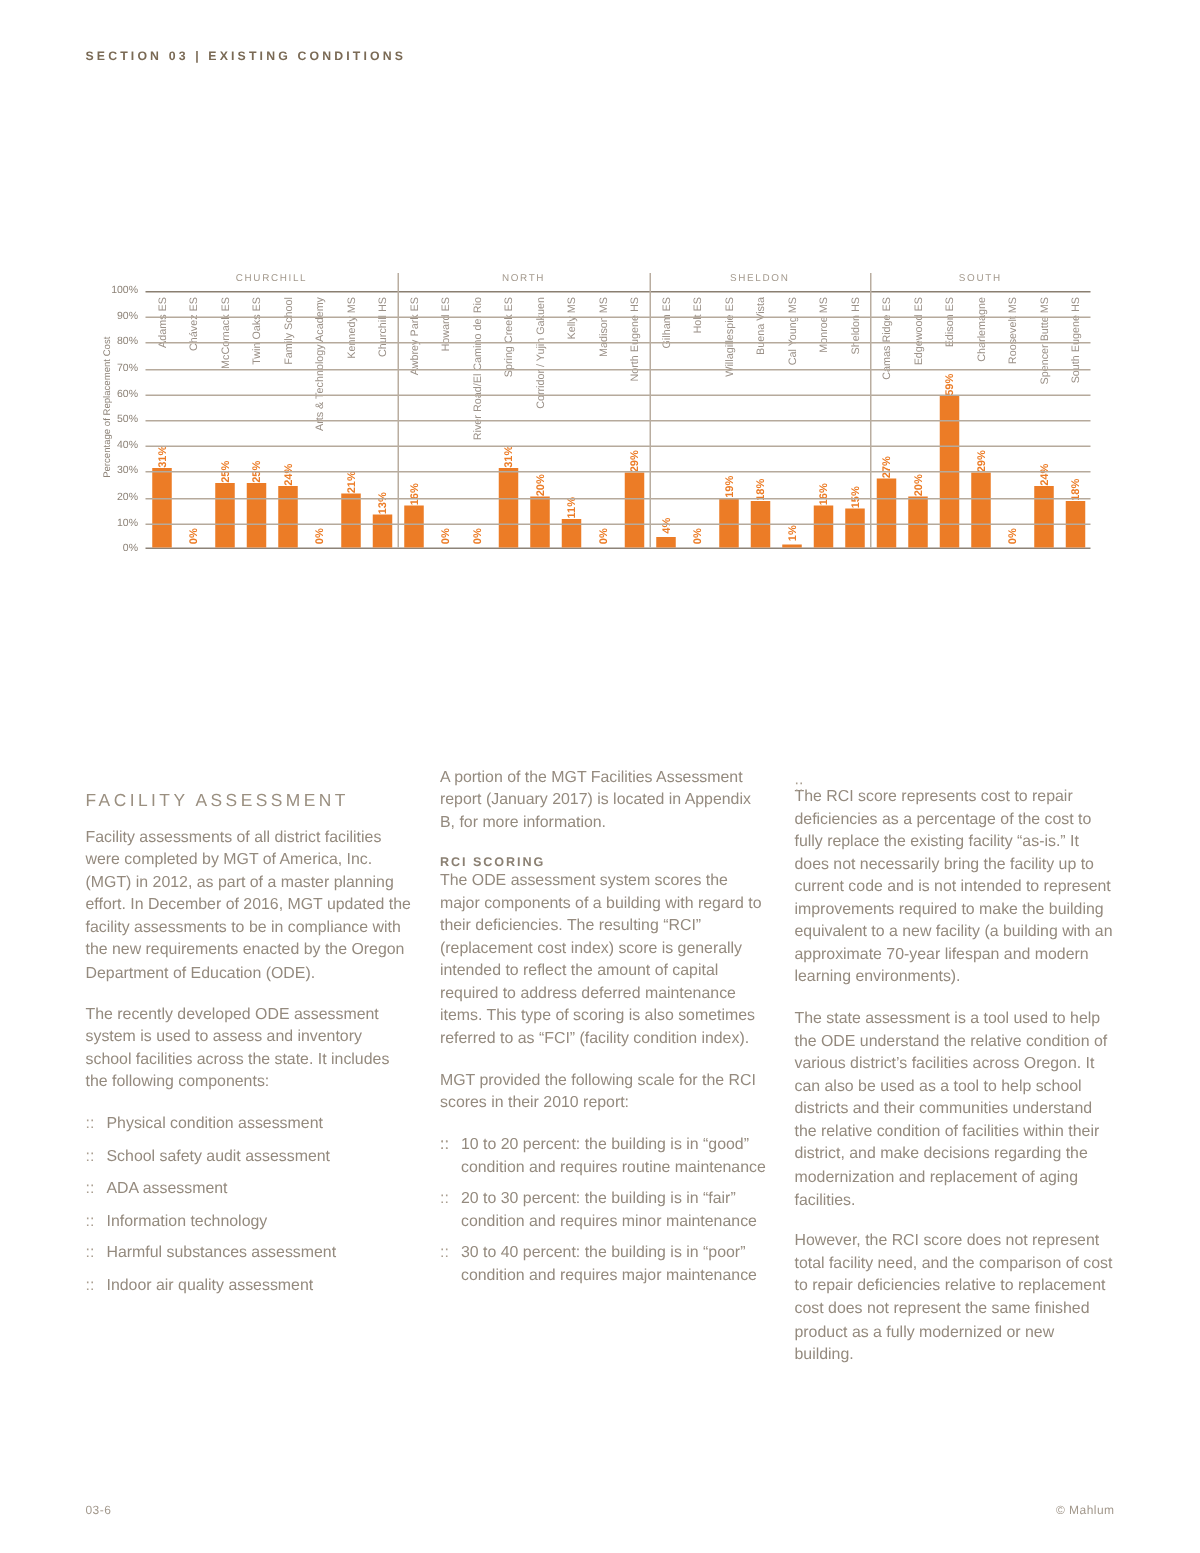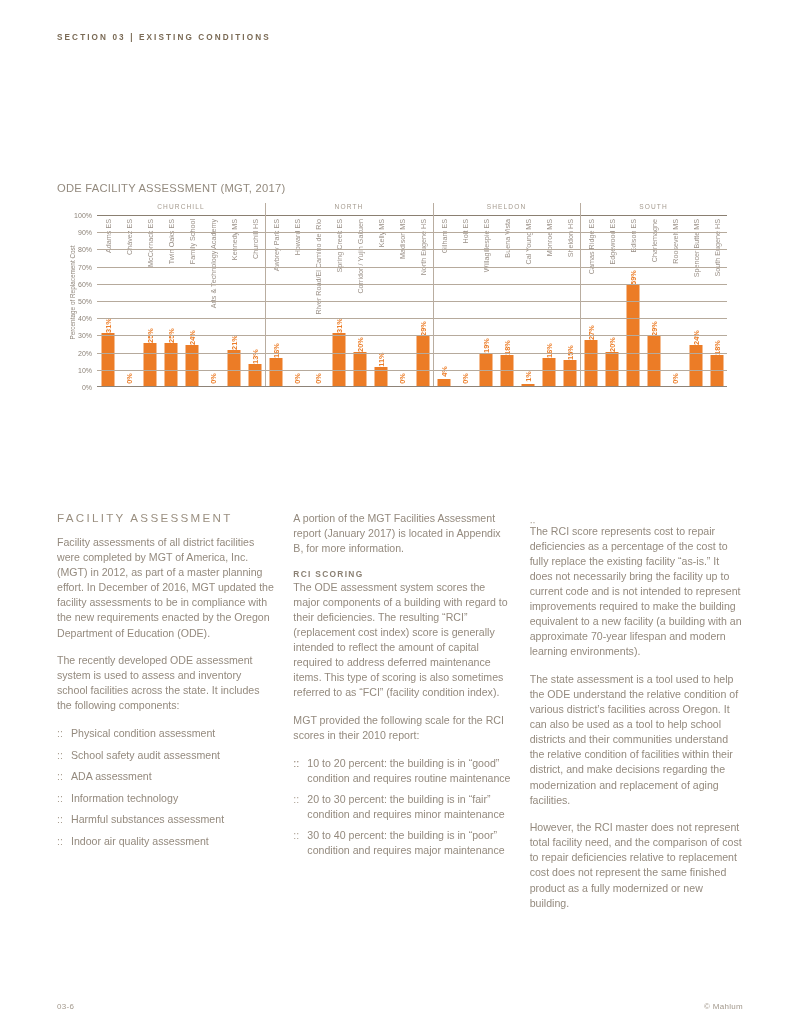--- a/index.html
+++ b/index.html
@@ -96,21 +96,21 @@
   
   .cols {
     position:absolute; left:57px; top:511px; width:686px;
     display:flex; gap:19px;
   }
   .col { width:218px; }
   .col.c3 { width:214px; }
 
   h2.sect {
     font-size:11.6px; font-weight:normal; letter-spacing:2.3px;
-    color:#9a8f80; margin:0 0 11px 0;
+    color:#9a8f80; margin:16px 0 11px 0;
   }
   h3.sub {
     font-size:8.4px; font-weight:bold; letter-spacing:1.3px;
     color:#8b8073; margin:0 0 1px 0;
   }
   p.para {
     font-size:10.6px; line-height:15.1px; margin:0 0 12.5px 0;
     color:#948a7e;
   }
   ul.bul { list-style:none; margin:0 0 12.5px 0; padding:0; }
@@ -132,21 +132,20 @@
     position:absolute; right:57px; bottom:24px;
     font-size:8px; color:#a2988c; letter-spacing:.3px;
   }
 </style>
 </head>
 <body>
 
 <div class="runhead">SECTION 03 | EXISTING CONDITIONS</div>
 
 <div class="chart-wrap">
-  <div class="chart-title">ODE FACILITY ASSESSMENT (MGT, 2017)</div>
   <div class="chart-area">
     <div class="ytitle">Percentage of Replacement Cost</div>
     <div class="groups" id="groups">
         <div class="group-lbl" style="left: 84px;">CHURCHILL</div>
         <div class="group-lbl" style="left: 252px;">NORTH</div>
         <div class="group-lbl" style="left: 409.5px;">SHELDON</div>
         <div class="group-lbl" style="left: 556.5px;">SOUTH</div>
       </div>
     <div class="plot" id="plot">
       <div class="bars" id="bars">
@@ -350,19 +349,19 @@
         <li><span class="mk">::</span><span>30 to 40 percent: the building is in “poor” condition and requires major maintenance</span></li>
       </ul>
   </div>
 
   <div class="col c3">
     <ul class="bul" id="right-bullets">
         <li><span class="mk">::</span></li>
       </ul>
     <p class="para">The RCI score represents cost to repair deficiencies as a percentage of the cost to fully replace the existing facility “as-is.” It does not necessarily bring the facility up to current code and is not intended to represent improvements required to make the building equivalent to a new facility (a building with an approximate 70-year lifespan and modern learning environments).</p>
     <p class="para">The state assessment is a tool used to help the ODE understand the relative condition of various district’s facilities across Oregon. It can also be used as a tool to help school districts and their communities understand the relative condition of facilities within their district, and make decisions regarding the modernization and replacement of aging facilities.</p>
-    <p class="para">However, the RCI master does not represent total facility need, and the comparison of cost to repair deficiencies relative to replacement cost does not represent the same finished product as a fully modernized or new building.</p>
+    <p class="para">However, the RCI score does not represent total facility need, and the comparison of cost to repair deficiencies relative to replacement cost does not represent the same finished product as a fully modernized or new building.</p>
   </div>
 
 </div>
 
 <div class="foot-l">03-6</div>
 <div class="foot-r">© Mahlum</div>
 
 </body></html>

